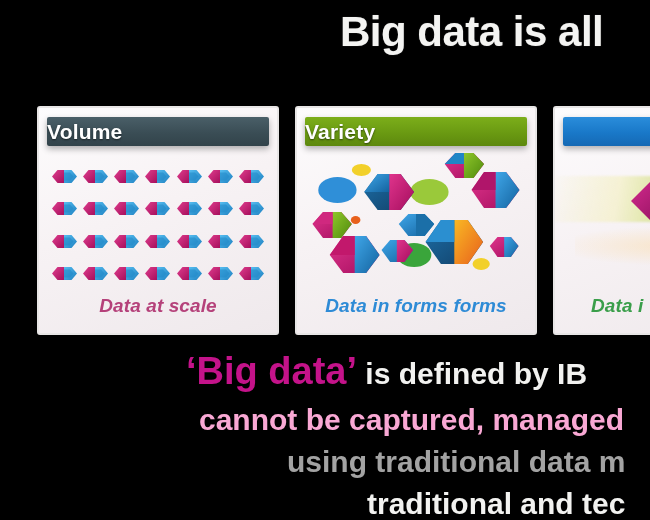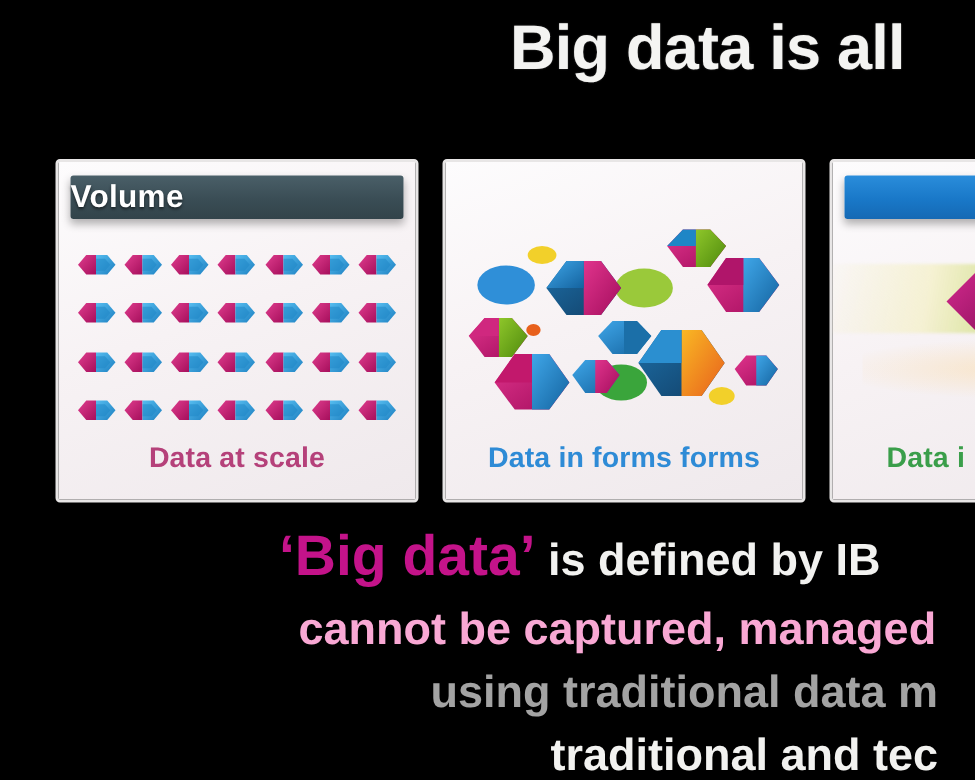--- a/index.html
+++ b/index.html
@@ -41,21 +41,21 @@
   .card-header span{
     font-size:21px;font-weight:700;color:#ffffff;letter-spacing:.2px;
     text-shadow:0 1px 2px rgba(0,0,0,.55);
   }
   #hdr-volume{background:linear-gradient(180deg,#4a5f68 0%,#3a4d55 55%,#32434a 100%);}
   #hdr-variety{background:linear-gradient(180deg,#7cae1a 0%,#6a9a12 55%,#5d880e 100%);}
   #hdr-velocity{background:linear-gradient(180deg,#2a8ddb 0%,#1978c8 55%,#1569b4 100%);}
 
   .card-caption{
     position:absolute; left:0; right:0; bottom:16px;
-    text-align:center; font-size:19px; font-weight:700; letter-spacing:.1px;
+    text-align:center; font-size:19px; font-weight:700; letter-spacing:.1px;font-style:italic;
   }
   #cap-volume{color:#b5417a;}
   #cap-variety{color:#2e8bd6;}
   #cap-velocity{color:#3a9e4a; text-align:left; padding-left:36px;}
 
   
   .vol-grid{
     position:absolute; left:10px; right:10px; top:52px; height:130px;
     display:grid; grid-template-columns:repeat(7,1fr); grid-template-rows:repeat(4,1fr);
     align-items:center; justify-items:center;
@@ -258,20 +258,23 @@
           <polygon points="2,17 13,4 26,4 26,30 13,30" fill="url(#gpink)"></polygon>
           <polygon points="26,4 41,4 52,17 41,30 26,30" fill="url(#gblue)"></polygon>
           <polygon points="26,9 38,9 45,17 38,25 26,25" fill="#1f86c6" opacity=".55"></polygon>
         </svg>
     </div>
 
     <div class="card-caption" id="cap-volume">Data at scale</div>
   </div>
 
   <div class="card" id="card-variety">
+    <div class="card-header" id="hdr-variety">
+      <span>Variety</span>
+    </div>
 
     <div class="var-canvas">
       <svg viewBox="0 0 240 150" preserveAspectRatio="none">
         <defs>
           <linearGradient id="vBlue" x1="0" y1="0" x2="1" y2="1">
               <stop offset="0" stop-color="#3fa6e8"></stop>
               <stop offset="1" stop-color="#14639f"></stop>
             </linearGradient>
           <linearGradient id="vPink" x1="0" y1="0" x2="1" y2="1">
               <stop offset="0" stop-color="#e0348c"></stop>

